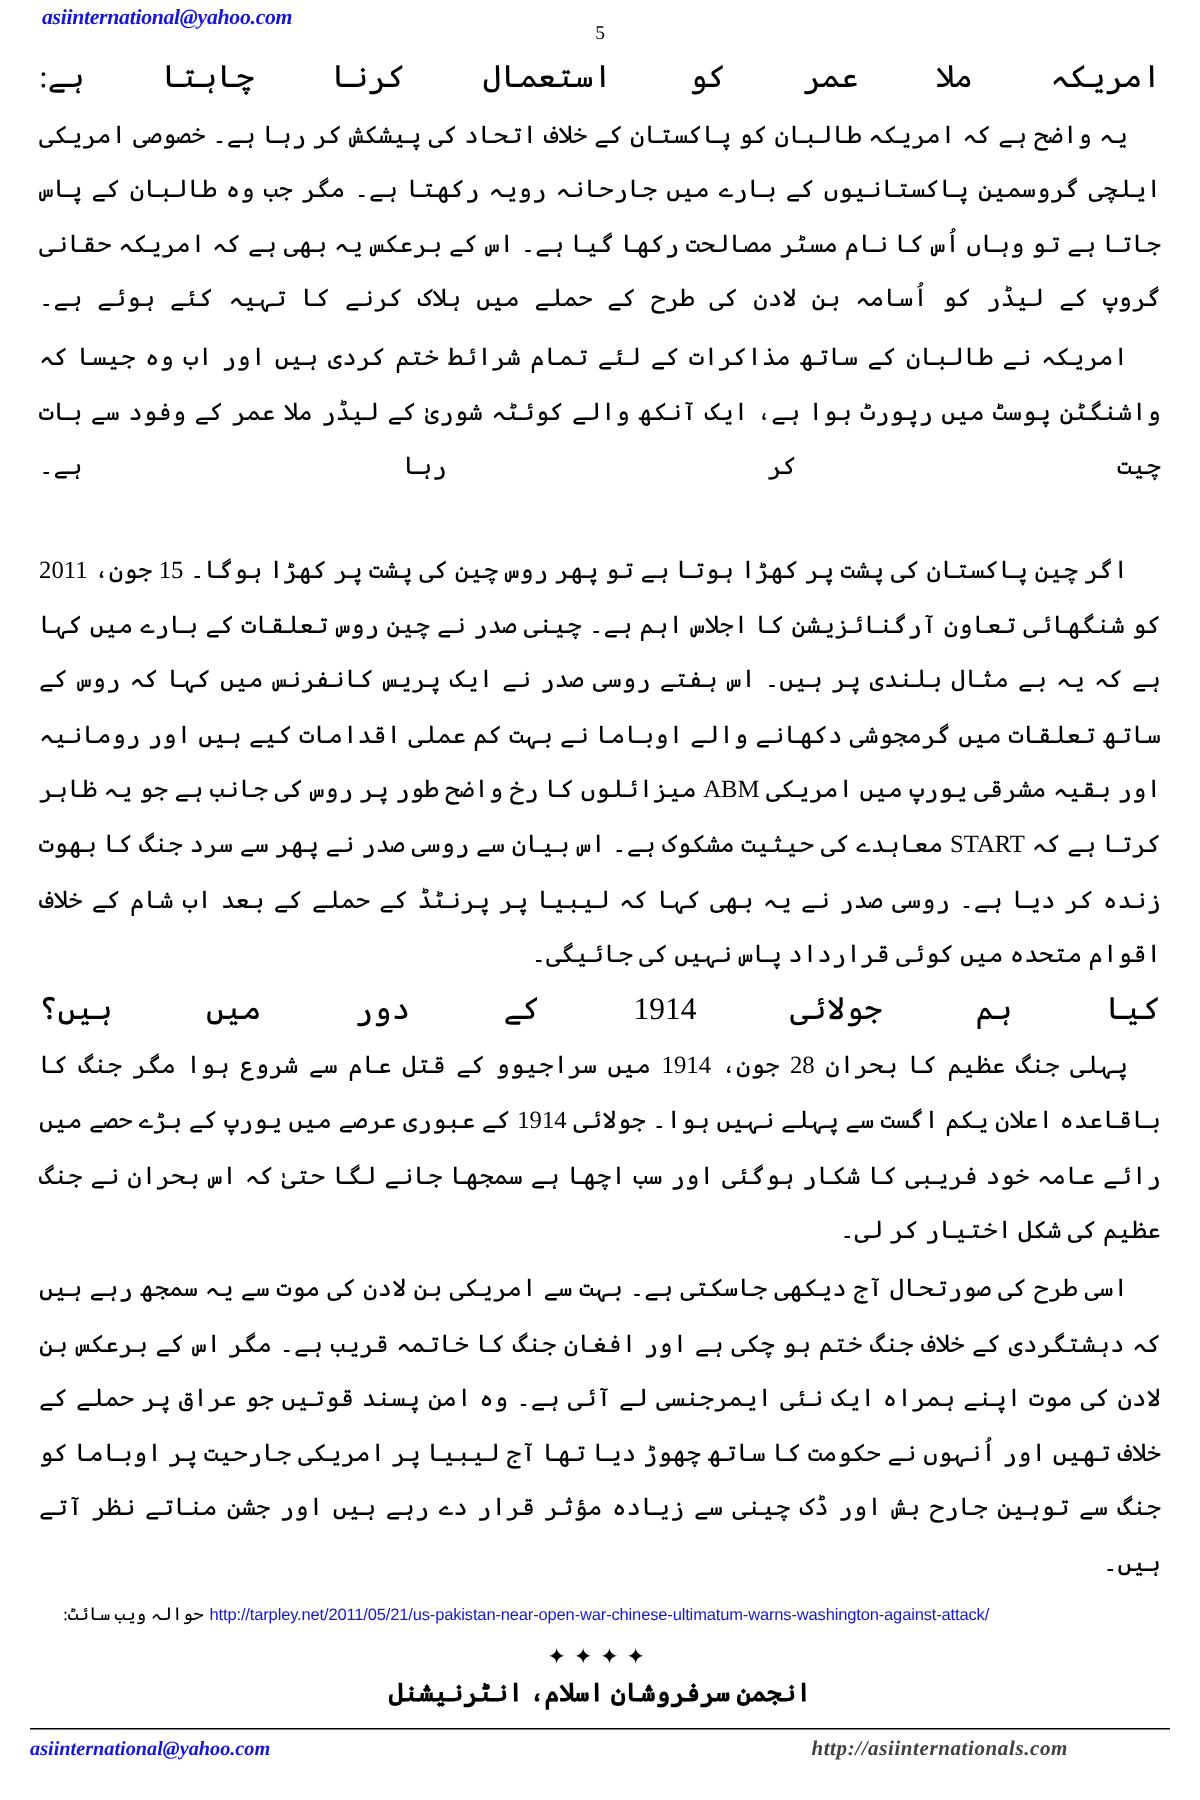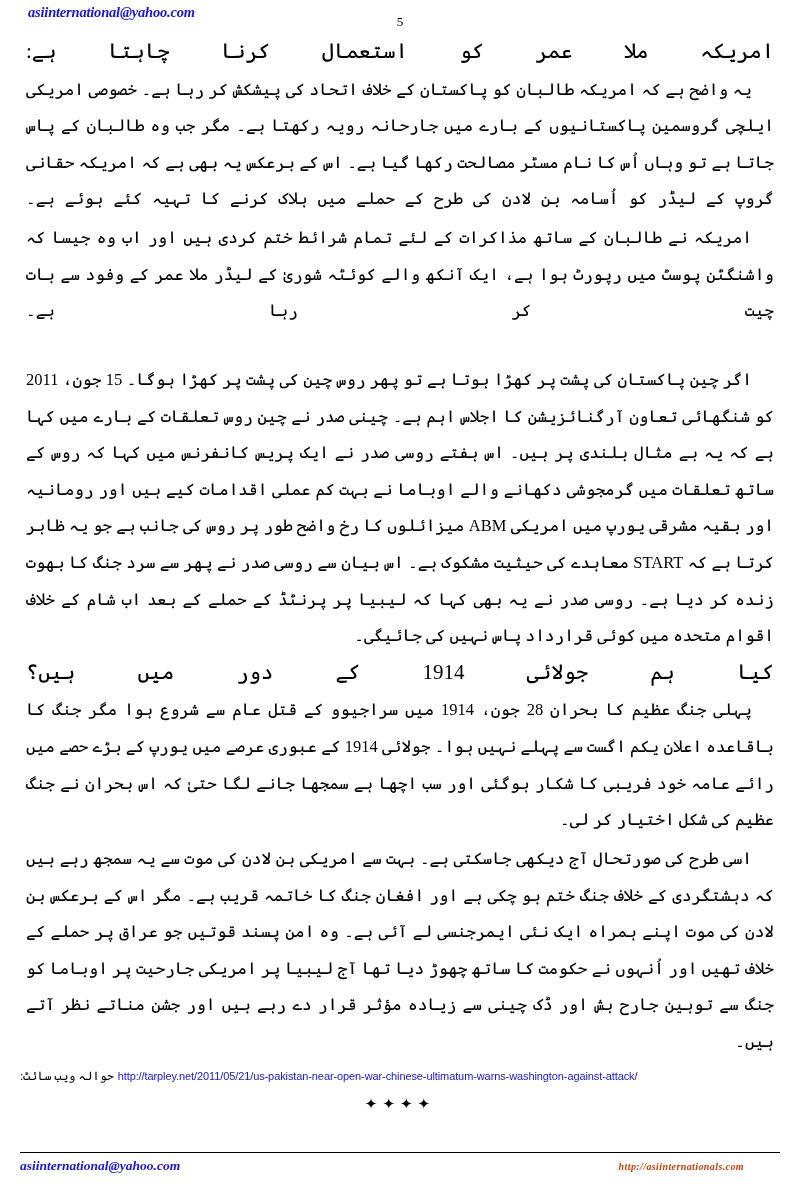--- a/index.html
+++ b/index.html
@@ -98,21 +98,21 @@
     font-family: "Liberation Serif", "DejaVu Serif", serif;
   }
   p.para.last-right { text-align-last: right; }
 
   .gap-block { height: 30px; }
 
   
   .reference-row {
     position: absolute;
     top: 1069px;
-    left: 20px;
+    left: 42px;
     width: 748px;
     display: flex;
     flex-direction: row-reverse;
     align-items: baseline;
     justify-content: flex-start;
     gap: 4px;
     direction: rtl;
   }
   .reference-label {
     font-family: "Liberation Serif", "DejaVu Serif", serif;
@@ -181,25 +181,25 @@
     font-style: italic;
     font-weight: bold;
     font-size: 13.5px;
     color: #1616d8;
     white-space: nowrap;
   }
   .footer-site {
     font-family: "Liberation Serif", "DejaVu Serif", serif;
     font-style: italic;
     font-weight: bold;
-    font-size: 10px;
-    color: #c2410c;
+    font-size: 14px;
+    color: #404040;
     text-decoration: none;
     white-space: nowrap;
-    margin-right: 36px;
+    margin-right: 68px;
     letter-spacing: 0.4px;
   }
 </style>
 </head>
 <body>
 
 <div class="page">
 
   <div class="header-email">asiinternational@yahoo.com</div>
 
@@ -226,20 +226,21 @@
 
   </div>
 
   <div class="reference-row">
     <span class="reference-label">حوالہ ویب سائٹ:</span>
     <a class="reference-url" href="#">http://tarpley.net/2011/05/21/us-pakistan-near-open-war-chinese-ultimatum-warns-washington-against-attack/</a>
   </div>
 
   <div class="ornaments">✦✦✦✦</div>
 
+  <div class="org-name">انجمن سرفروشان اسلام، انٹرنیشنل</div>
 
   <div class="footer-rule"></div>
 
   <div class="footer-bar">
     <span class="footer-email">asiinternational@yahoo.com</span>
     <a class="footer-site" href="#">http://asiinternationals.com</a>
   </div>
 
 </div>
 

